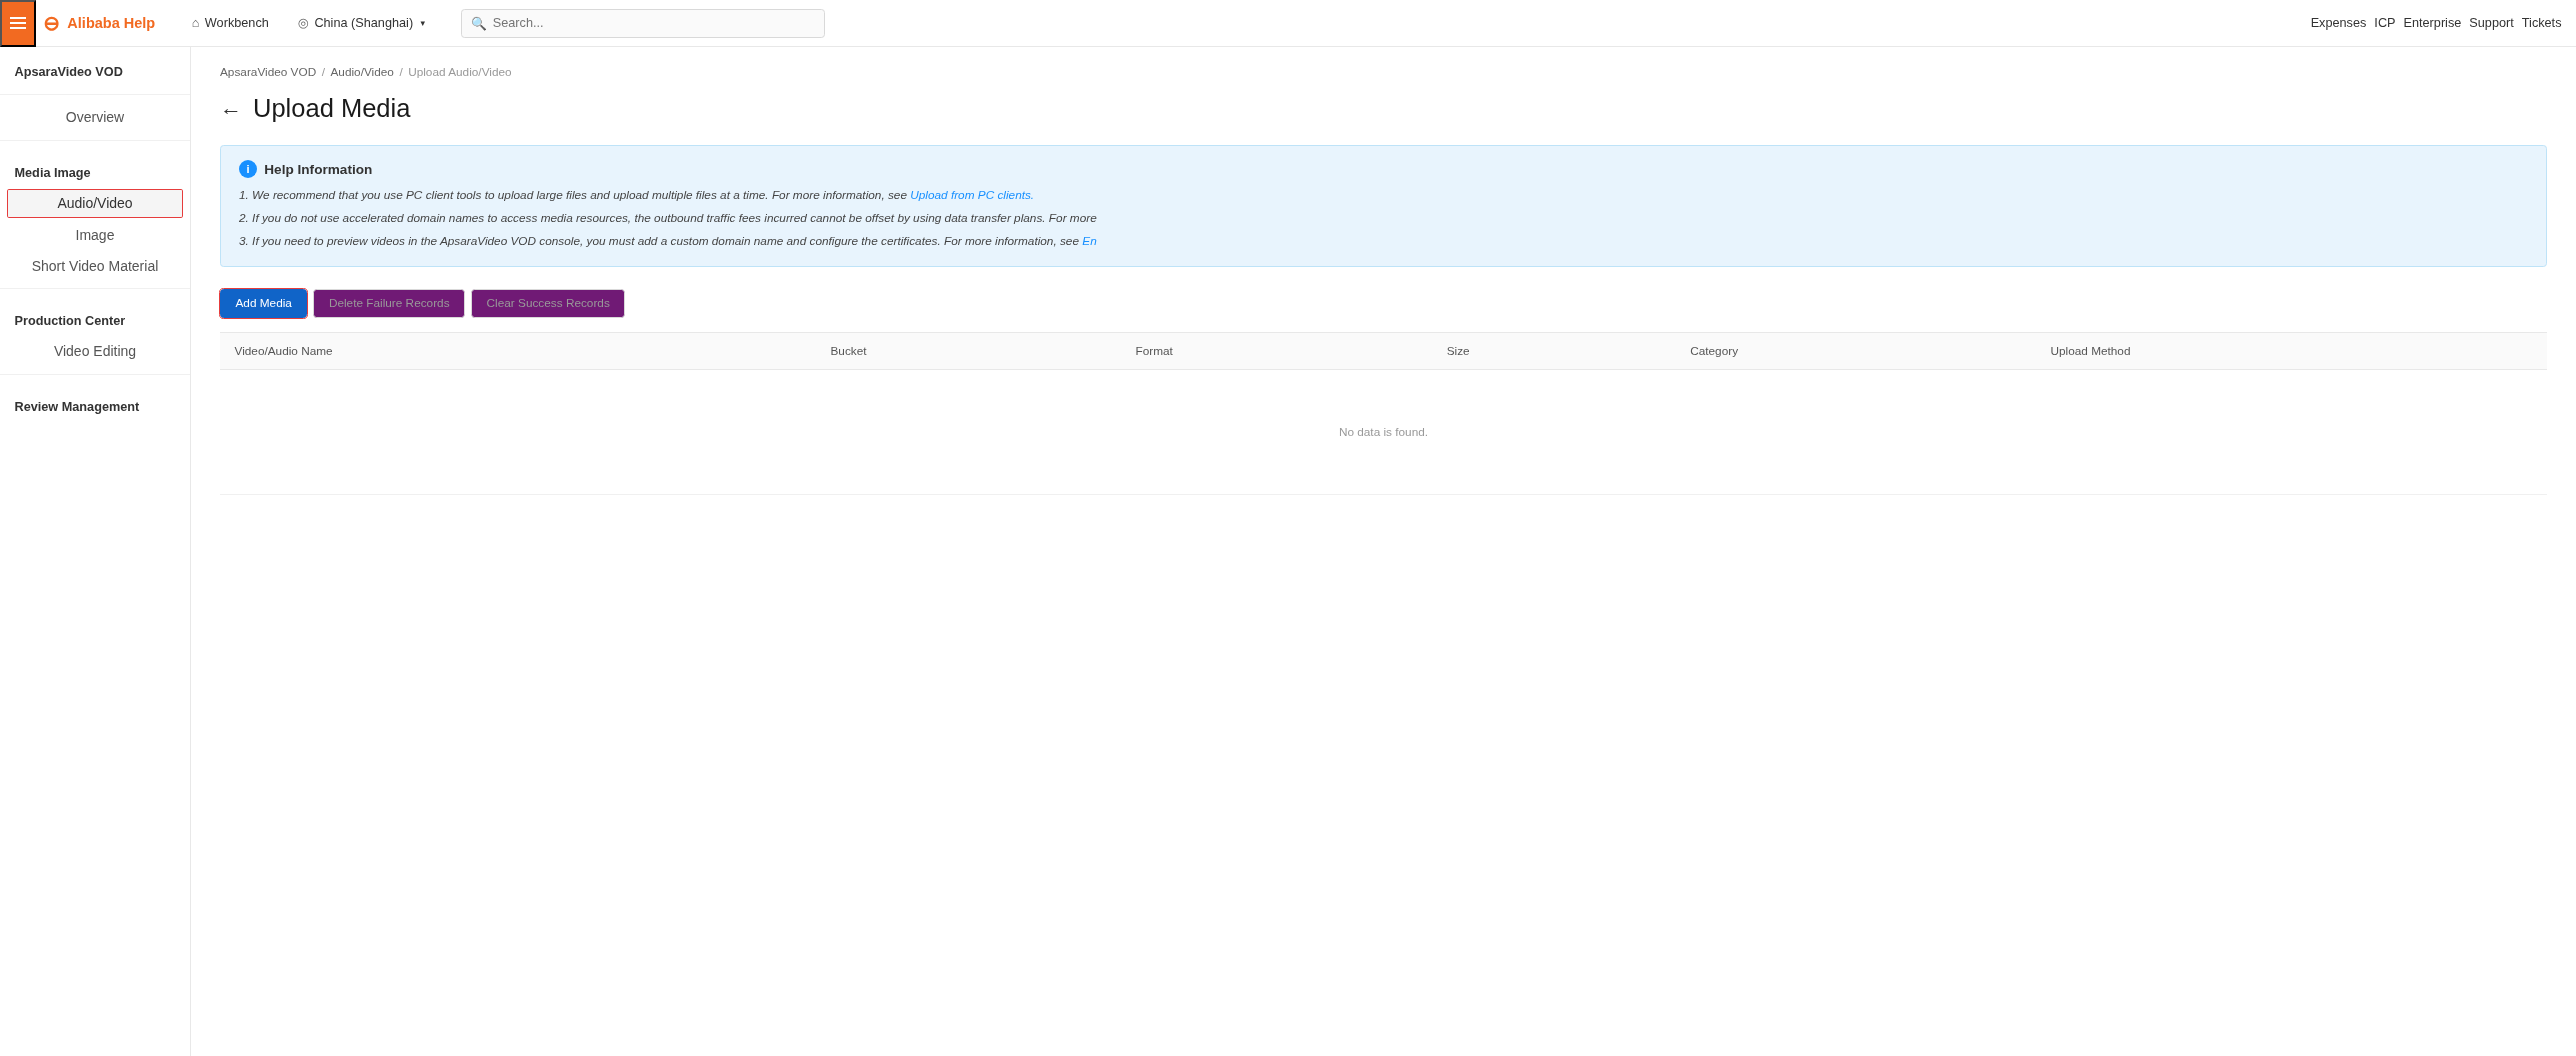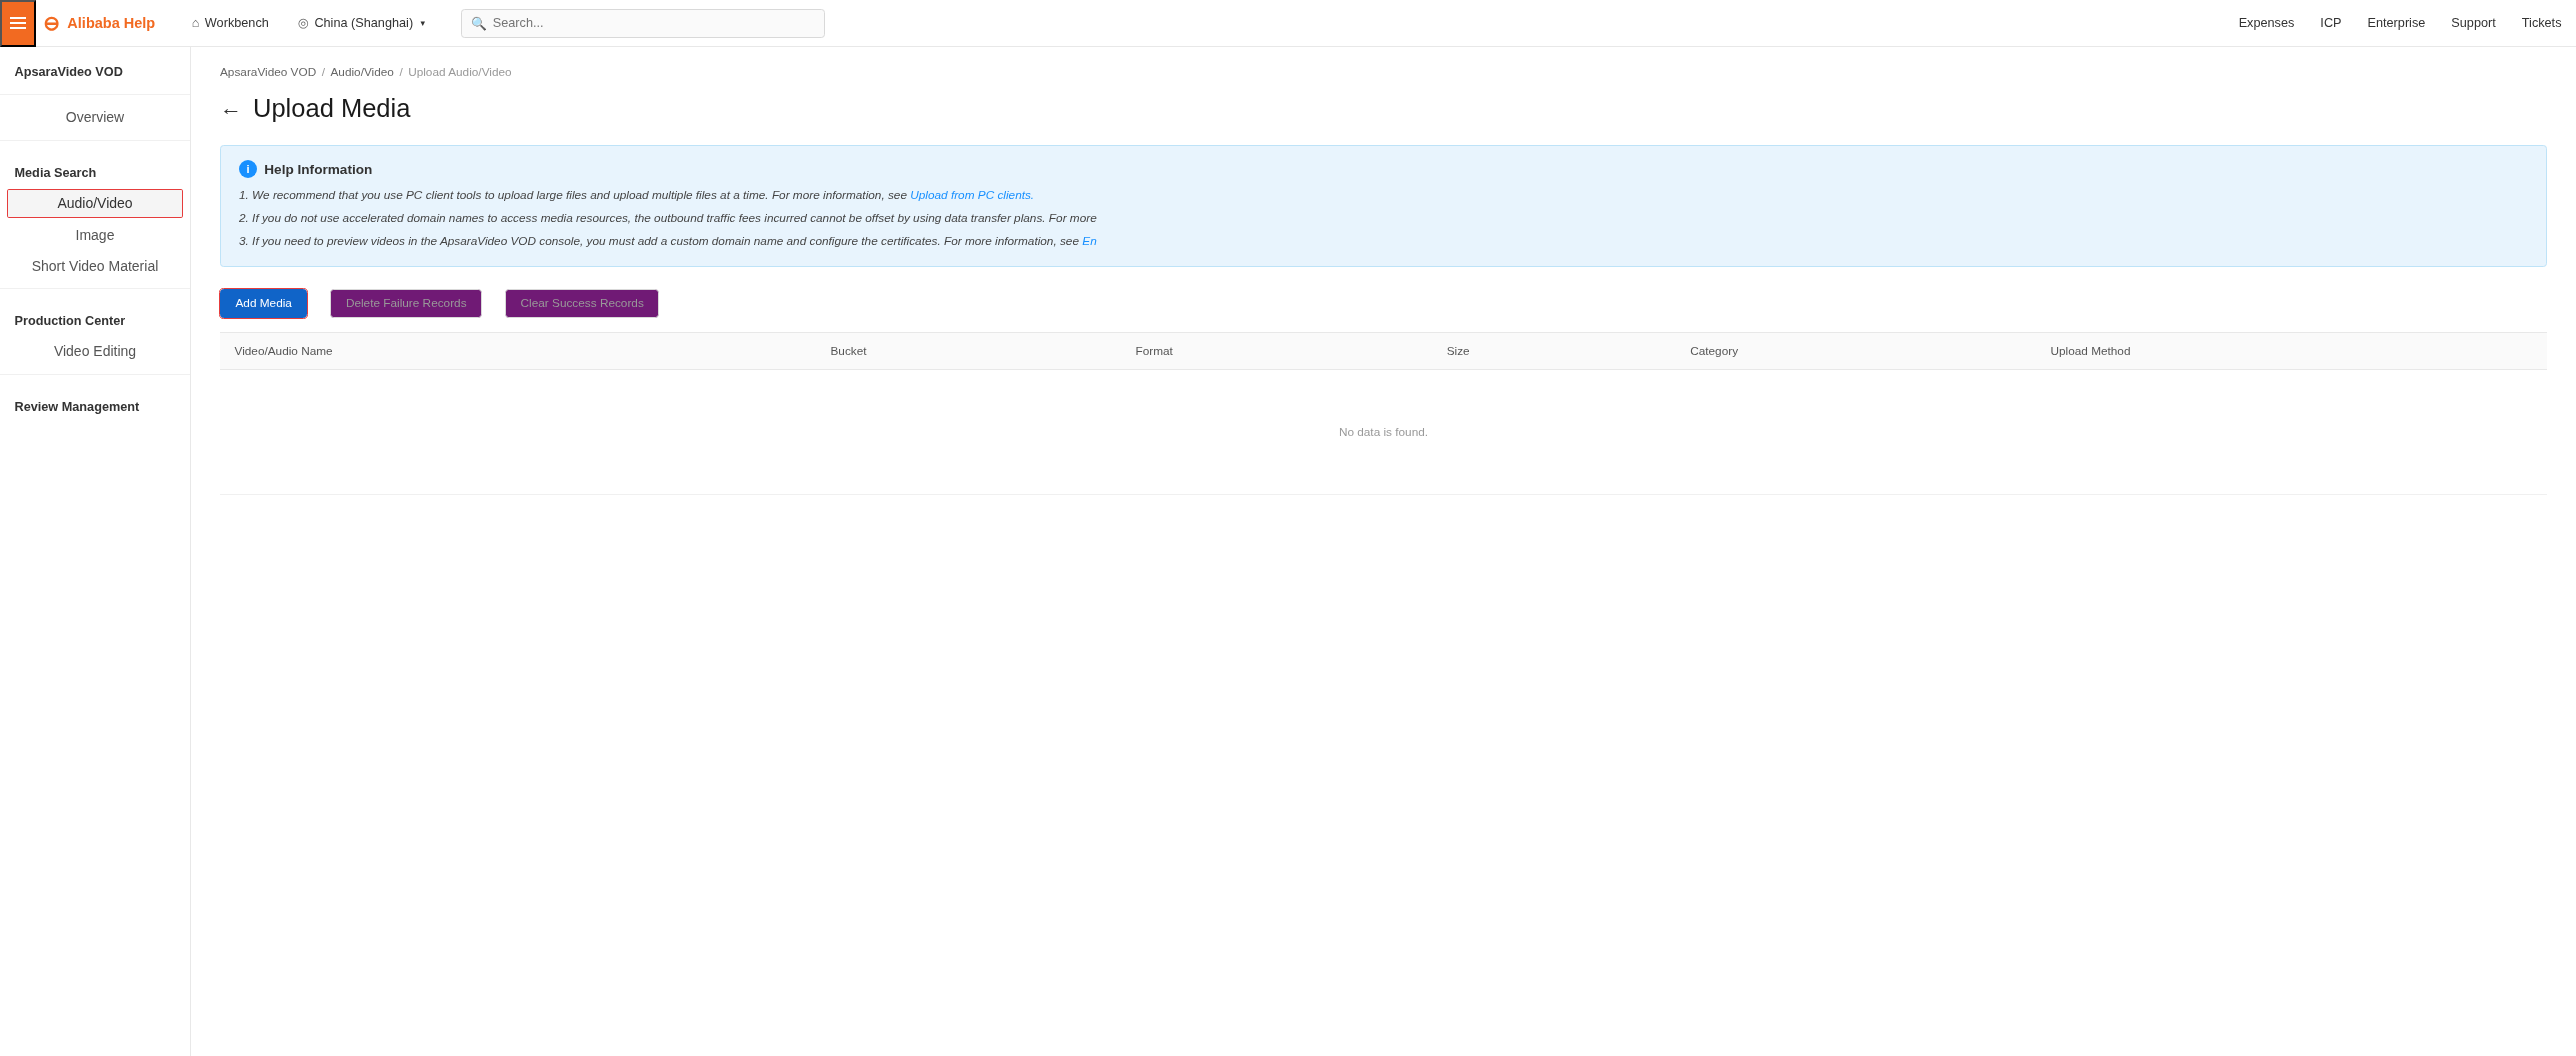--- a/index.html
+++ b/index.html
@@ -61,21 +61,21 @@
       height: 29px;
       background: #fafafa;
     }
     .search-bar input {
       border: none; outline: none; background: transparent;
       flex: 1; font-size: 12.7px; color: #666;
     }
     .search-icon-wrap { color: #999; margin-right: 5.5px; }
 
     .nav-right {
-      display: flex; align-items: flex-start; gap: 26px;
+      display: flex; align-items: flex-start; gap: 8px;
       margin-left: auto;
       flex-shrink: 0;
     }
     .nav-right-item { color: #333; cursor: pointer; font-size: 12.7px; }
 
     
     .app-layout {
       display: flex;
       margin-top: 47px;
       min-height: calc(100vh - 47px);
@@ -183,21 +183,21 @@
       display: flex; flex-direction: column; gap: 5.5px; font-style: italic;
     }
     .help-box-list li {
       font-size: 11.8px; color: #444;
       line-height: 1.5;
     }
     .help-link { color: #1890ff; cursor: pointer; text-decoration: none; }
 
     
     .action-bar {
-      display: flex; align-items: center; gap: 23px;
+      display: flex; align-items: center; gap: 6px;
       margin-bottom: 14.5px;
     }
     .btn {
       height: 29px;
       padding: 0 14.5px;
       border-radius: 3.6px;
       cursor: pointer;
       font-size: 11.8px;
       border: 0.9px solid;
       display: flex; align-items: center;
@@ -293,21 +293,21 @@
 
   <aside class="sidebar">
     <div class="sidebar-section-title">ApsaraVideo VOD</div>
     <div class="sidebar-divider"></div>
 
     <div class="sidebar-item">
       <span>Overview</span>
     </div>
     <div class="sidebar-divider"></div>
 
-    <div class="sidebar-section-title">Media Search</div>
+    <div class="sidebar-section-title">Media Image</div>
 
     <div class="sidebar-item active-bordered">
       <span>Audio/Video</span>
     </div>
 
     <div class="sidebar-item">
       <span>Image</span>
     </div>
 
     <div class="sidebar-item">

